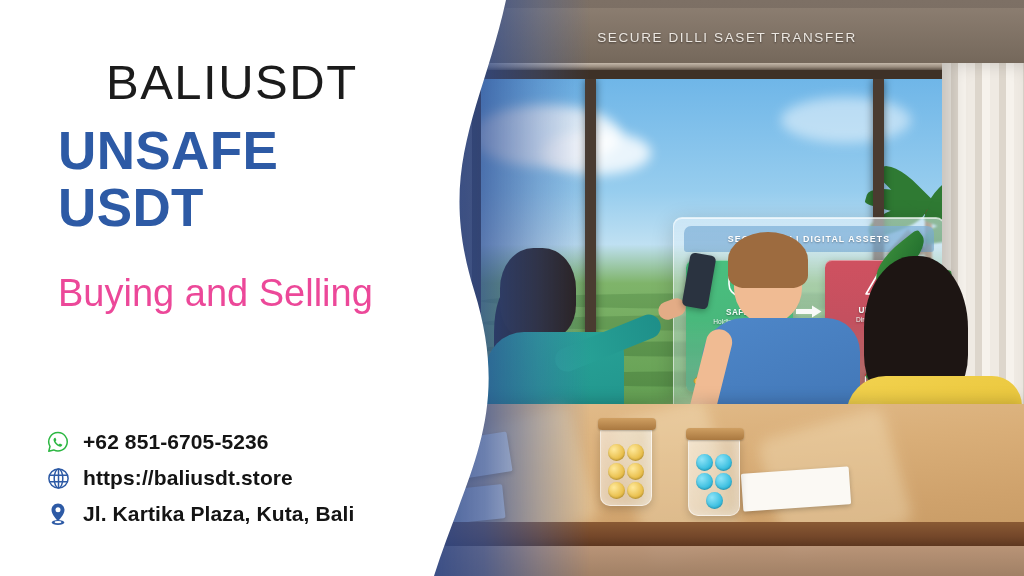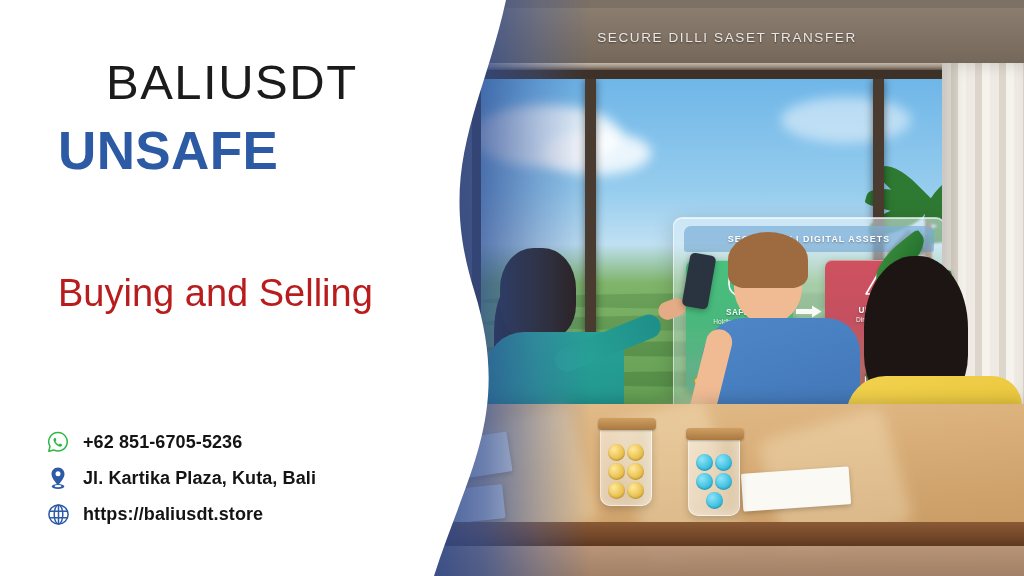--- a/index.html
+++ b/index.html
@@ -198,26 +198,26 @@
   .brand{
     position:absolute; left:58px; top:58px;
     font-size:49px; letter-spacing:1.5px; color:#1b1b1b; font-weight:400; line-height:1;margin-left:48px;
   }
   .big{
     position:absolute; left:58px; top:122px; width:380px;
     font-size:53px; font-weight:700; color:#2d5aa5; line-height:1.08; letter-spacing:.4px;
   }
   .sub{
     position:absolute; left:58px; top:272px; width:400px;
-    font-size:38px; font-weight:400; color:#b91c1c; line-height:1.13;
+    font-size:38px; font-weight:400; color:#ec4899; line-height:1.13;
   }
   .contacts{ position:absolute; left:46px; top:424px; }
   .crow{ display:flex; align-items:center; height:36px; gap:13px; }
   .crow .ic{ width:24px; height:24px; display:flex; align-items:center; justify-content:center; flex:0 0 24px;}
-  .crow .ctxt{ font-size:18px; font-weight:700; color:#141414; letter-spacing:.1px; }
+  .crow .ctxt{ font-size:21px; font-weight:700; color:#141414; letter-spacing:.1px; }
 </style>
 </head>
 <body>
 
 <div class="poster">
 
   <div class="art">
 
     <div class="wall"></div>
 
@@ -430,57 +430,58 @@
 
     <div class="blue-tint"></div>
     <div class="curve-mask"></div>
   </div>
 
   <div class="left">
     <div class="brand">BALIUSDT</div>
 
     <div class="big">
       <div>UNSAFE</div>
+      <div>USDT</div>
     </div>
 
     <div class="sub">
       <div>Buying and Selling</div>
     </div>
 
     <div class="contacts">
 
       <div class="crow">
         <span class="ic">
           <svg width="22" height="22" viewBox="0 0 22 22" fill="none">
             <path d="M11 1.6A9.2 9.2 0 0 0 3 15.4L1.8 20.2l4.95-1.25A9.2 9.2 0 1 0 11 1.6Z" stroke="#2cb742" stroke-width="1.5" stroke-linejoin="round"></path>
             <path d="M7.9 6.7c.25-.05.5 0 .66.37l.72 1.66c.1.24.06.5-.1.68l-.5.56c-.14.16-.17.4-.06.58a7.1 7.1 0 0 0 2.9 2.86c.2.1.43.06.57-.1l.56-.55c.18-.17.44-.2.67-.1l1.64.73c.36.16.42.43.36.67-.2.84-1 1.6-1.96 1.6-2.9 0-6.84-3.97-6.84-6.86 0-.96.74-1.8 1.6-2.1Z" fill="#2cb742"></path>
           </svg>
         </span>
         <span class="ctxt">+62 851-6705-5236</span>
+      </div>
+
+      <div class="crow">
+        <span class="ic">
+          <svg width="23" height="23" viewBox="0 0 23 23" fill="none" stroke="#2d5aa5" stroke-width="1.5">
+            <circle cx="11.5" cy="11.5" r="9.6"></circle>
+            <ellipse cx="11.5" cy="11.5" rx="4.3" ry="9.6"></ellipse>
+            <path d="M2.4 8.3 H20.6 M2.4 14.7 H20.6 M11.5 1.9 V21.1"></path>
+          </svg>
+        </span>
+        <span class="ctxt">https://baliusdt.store</span>
       </div>
 
       <div class="crow">
         <span class="ic">
           <svg width="22" height="24" viewBox="0 0 22 24">
             <path d="M11 1.4c-3.6 0-6.5 2.9-6.5 6.5 0 4.6 5.6 10.1 6.1 10.6.2.2.6.2.8 0 .5-.5 6.1-6 6.1-10.6 0-3.6-2.9-6.5-6.5-6.5Z" fill="#2d5aa5"></path>
             <circle cx="11" cy="7.7" r="2.5" fill="#ffffff"></circle>
             <ellipse cx="11" cy="20.4" rx="6.2" ry="2.5" fill="#2d5aa5"></ellipse>
             <ellipse cx="11" cy="20.1" rx="3.4" ry="1.2" fill="#ffffff"></ellipse>
           </svg>
         </span>
         <span class="ctxt">Jl. Kartika Plaza, Kuta, Bali</span>
       </div>
 
-      <div class="crow">
-        <span class="ic">
-          <svg width="23" height="23" viewBox="0 0 23 23" fill="none" stroke="#2d5aa5" stroke-width="1.5">
-            <circle cx="11.5" cy="11.5" r="9.6"></circle>
-            <ellipse cx="11.5" cy="11.5" rx="4.3" ry="9.6"></ellipse>
-            <path d="M2.4 8.3 H20.6 M2.4 14.7 H20.6 M11.5 1.9 V21.1"></path>
-          </svg>
-        </span>
-        <span class="ctxt">https://baliusdt.store</span>
-      </div>
-
     </div>
   </div>
 
 </div>
 
 </body></html>

